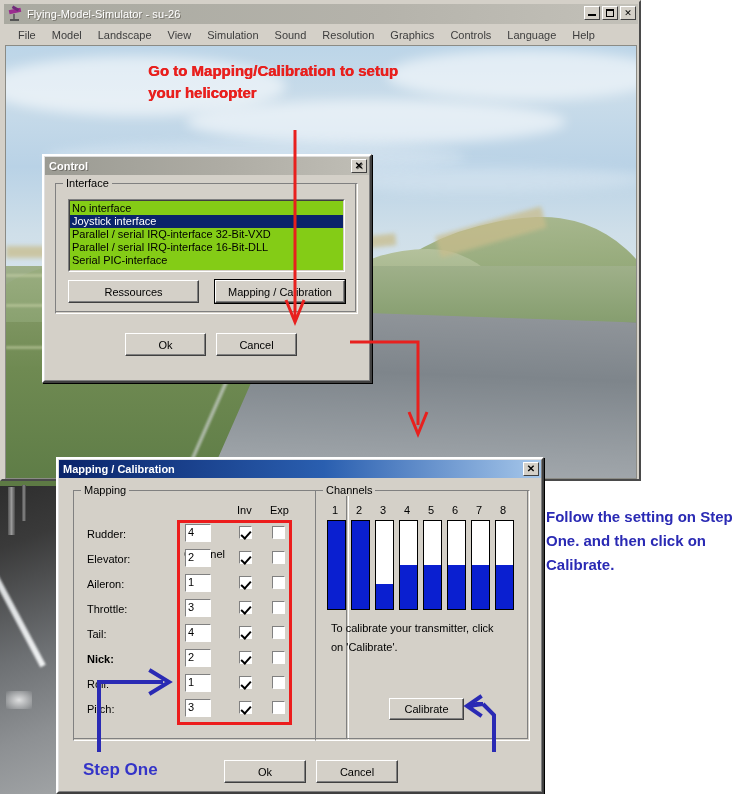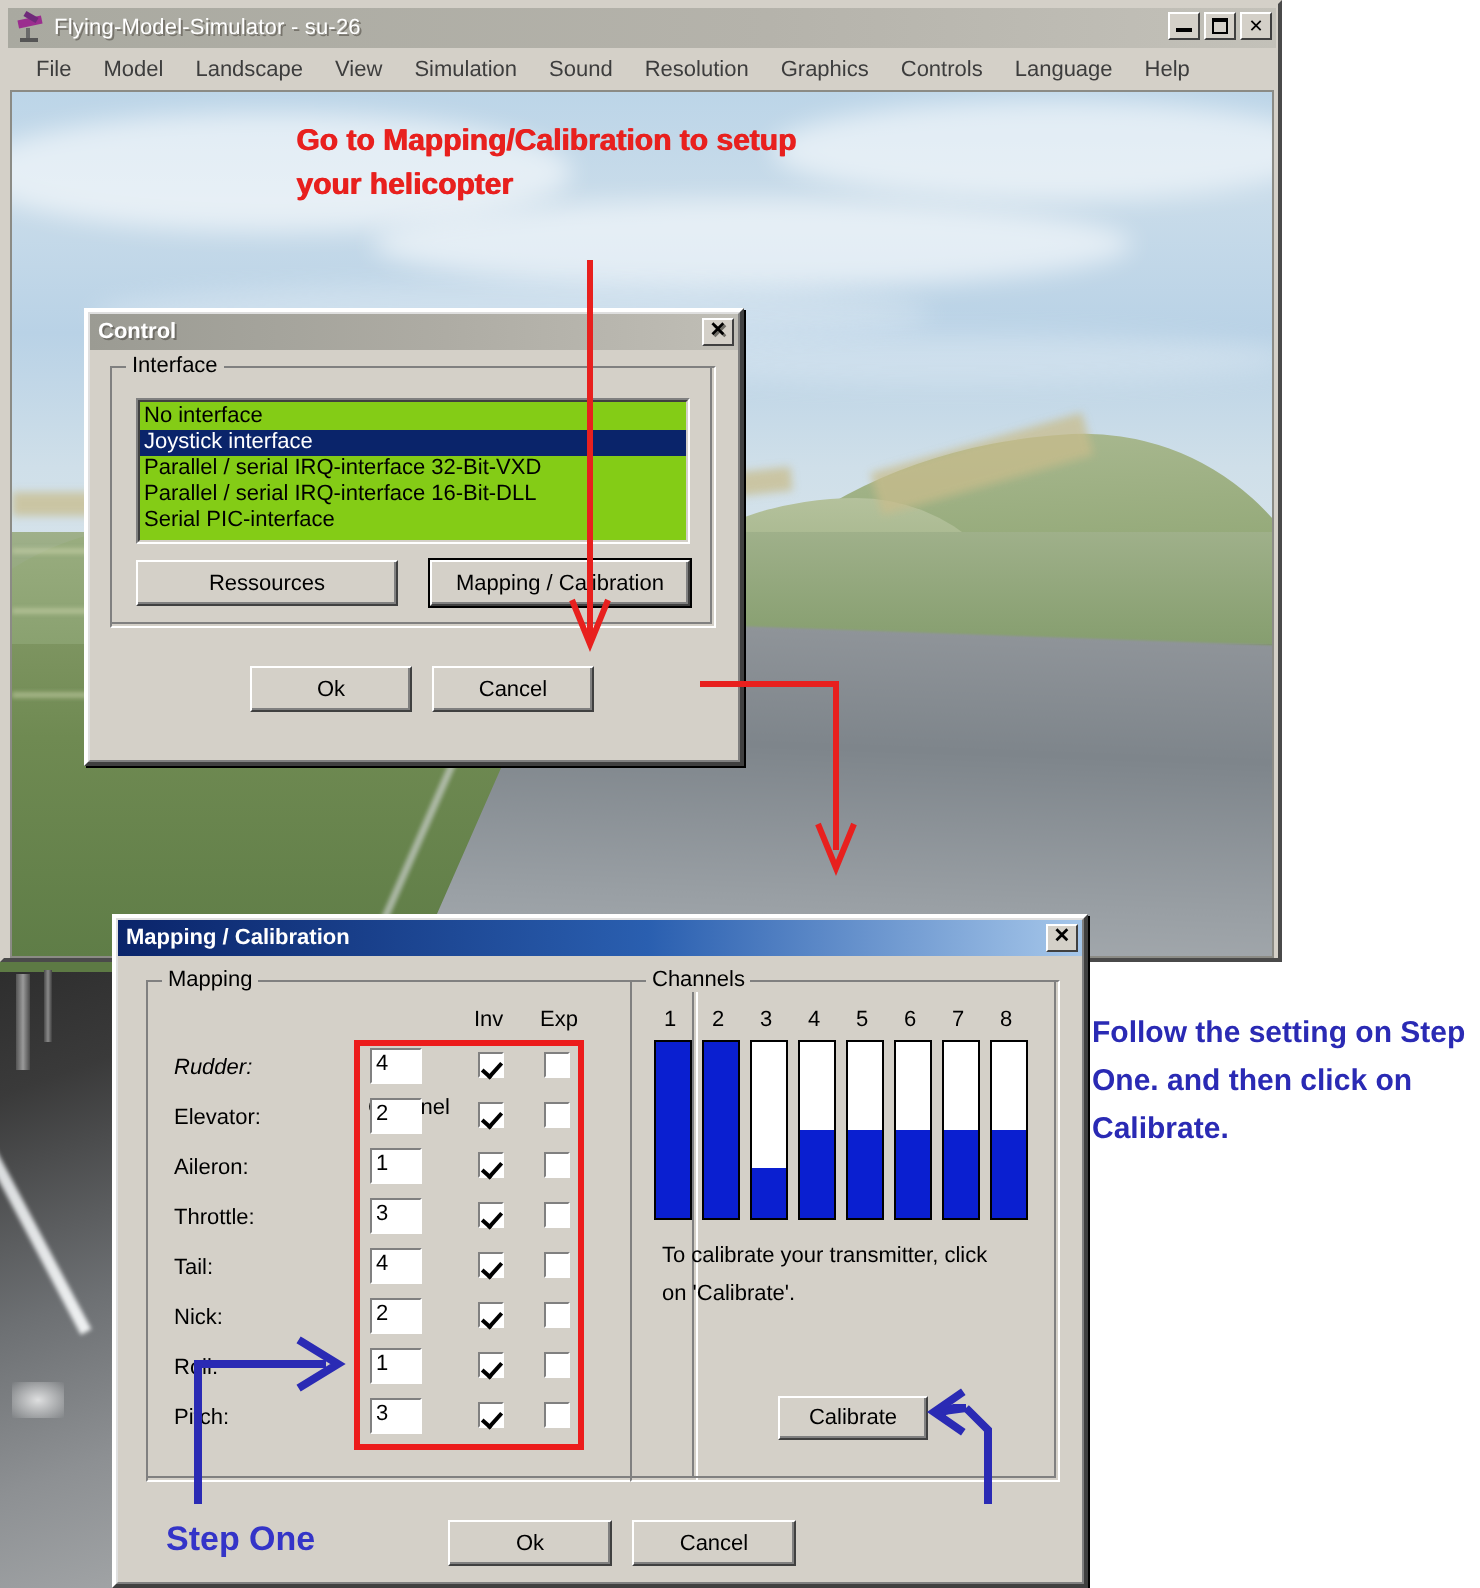--- a/index.html
+++ b/index.html
@@ -461,21 +461,21 @@
       <div class="group" style="left:14px; top:30px; width:276px; height:251px;">
         <span class="group-label">Mapping</span>
       </div>
 
       <div style="position:absolute; left:125px; top:44px; font-size:11px;margin-top:44px;">Channel</div>
       <div style="position:absolute; left:178px; top:44px; font-size:11px;">Inv</div>
       <div style="position:absolute; left:211px; top:44px; font-size:11px;">Exp</div>
 
       <div class="redbox" style="left:118px; top:60px; width:115px; height:205px;"></div>
 
-      <div style="position:absolute;left:28px; top:68px; font-size:11px;font-style:italic;">Rudder:</div>
+      <div style="position:absolute;left:28px; top:68px; font-size:11px;">Rudder:</div>
       <div class="txtbox" style="position:absolute;left:126px;top:64px;width:26px;height:18px;">4</div>
       <div class="chkbox checked" style="position:absolute;left:180px;top:66px;"></div>
       <div class="chkbox" style="position:absolute;left:213px;top:66px;"></div>
 
       <div style="position:absolute;left:28px; top:93px; font-size:11px;">Elevator:</div>
       <div class="txtbox" style="position:absolute;left:126px;top:89px;width:26px;height:18px;">2</div>
       <div class="chkbox checked" style="position:absolute;left:180px;top:91px;"></div>
       <div class="chkbox" style="position:absolute;left:213px;top:91px;"></div>
 
       <div style="position:absolute;left:28px; top:118px; font-size:11px;">Aileron:</div>
@@ -486,21 +486,21 @@
       <div style="position:absolute;left:28px; top:143px; font-size:11px;">Throttle:</div>
       <div class="txtbox" style="position:absolute;left:126px;top:139px;width:26px;height:18px;">3</div>
       <div class="chkbox checked" style="position:absolute;left:180px;top:141px;"></div>
       <div class="chkbox" style="position:absolute;left:213px;top:141px;"></div>
 
       <div style="position:absolute;left:28px; top:168px; font-size:11px;">Tail:</div>
       <div class="txtbox" style="position:absolute;left:126px;top:164px;width:26px;height:18px;">4</div>
       <div class="chkbox checked" style="position:absolute;left:180px;top:166px;"></div>
       <div class="chkbox" style="position:absolute;left:213px;top:166px;"></div>
 
-      <div style="position:absolute;left:28px; top:193px; font-size:11px;">Nick:</div>
+      <div style="position:absolute;left:28px; top:193px; font-size:11px;font-weight:bold;">Nick:</div>
       <div class="txtbox" style="position:absolute;left:126px;top:189px;width:26px;height:18px;">2</div>
       <div class="chkbox checked" style="position:absolute;left:180px;top:191px;"></div>
       <div class="chkbox" style="position:absolute;left:213px;top:191px;"></div>
 
       <div style="position:absolute;left:28px; top:218px; font-size:11px;">Roll:</div>
       <div class="txtbox" style="position:absolute;left:126px;top:214px;width:26px;height:18px;">1</div>
       <div class="chkbox checked" style="position:absolute;left:180px;top:216px;"></div>
       <div class="chkbox" style="position:absolute;left:213px;top:216px;"></div>
 
       <div style="position:absolute;left:28px; top:243px; font-size:11px;">Pitch:</div>

